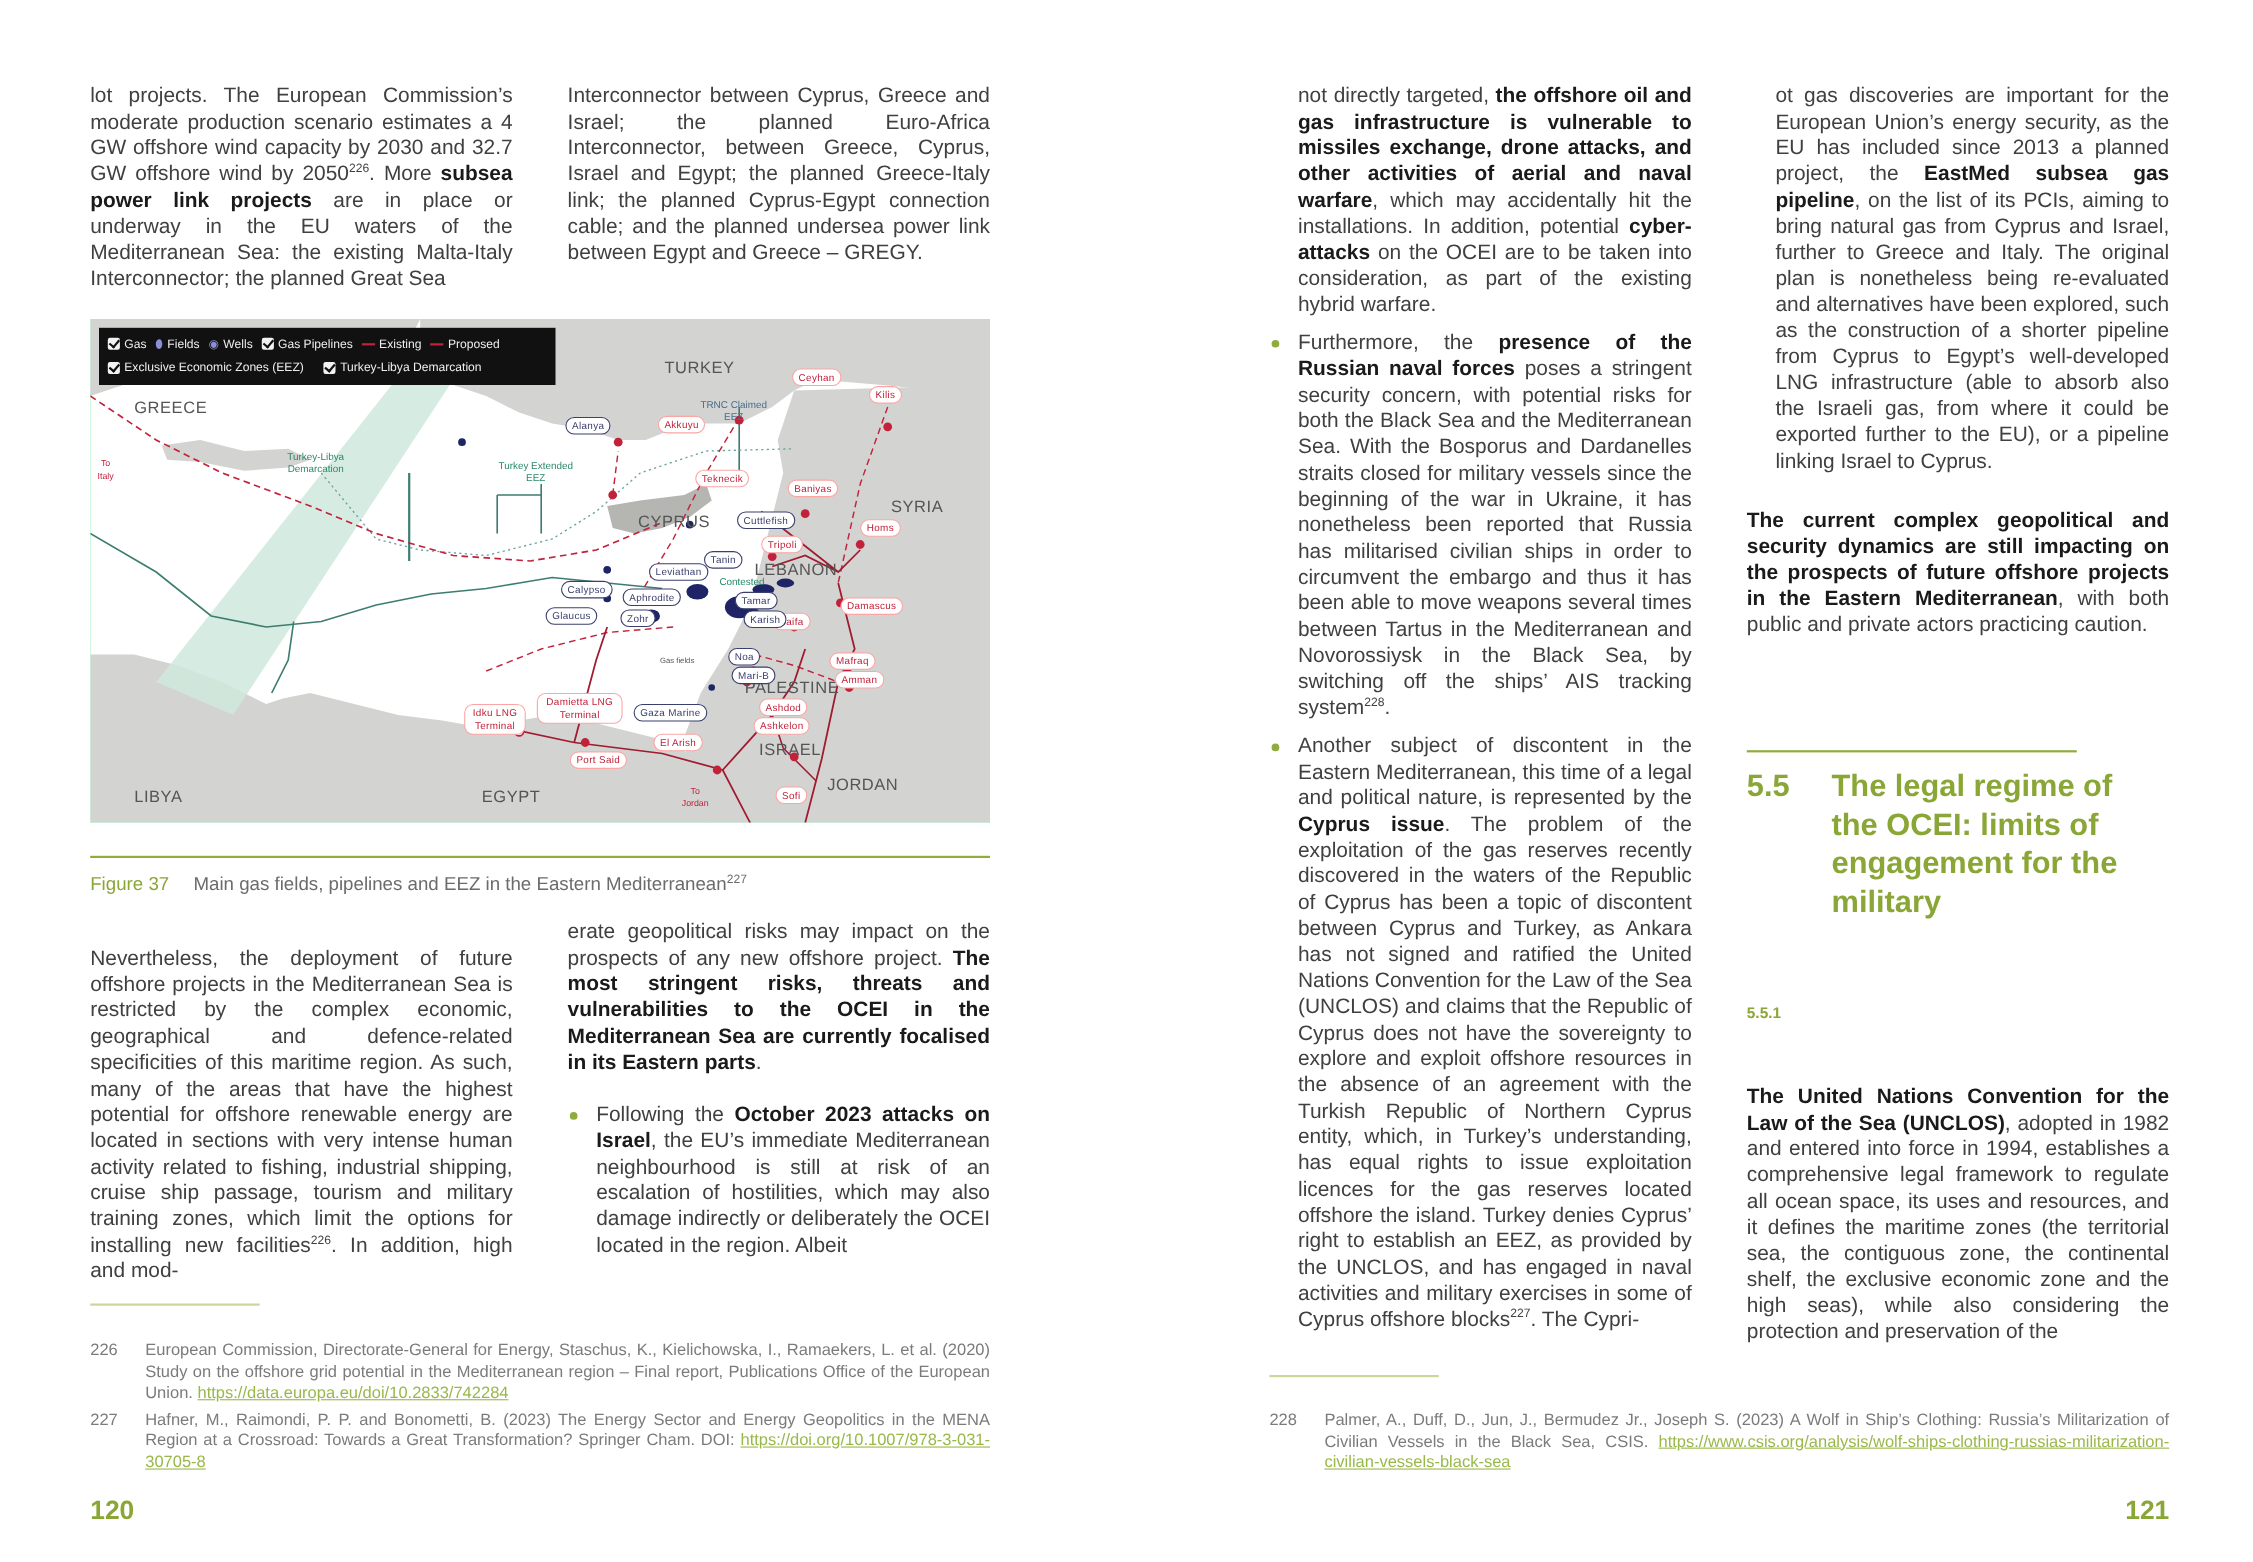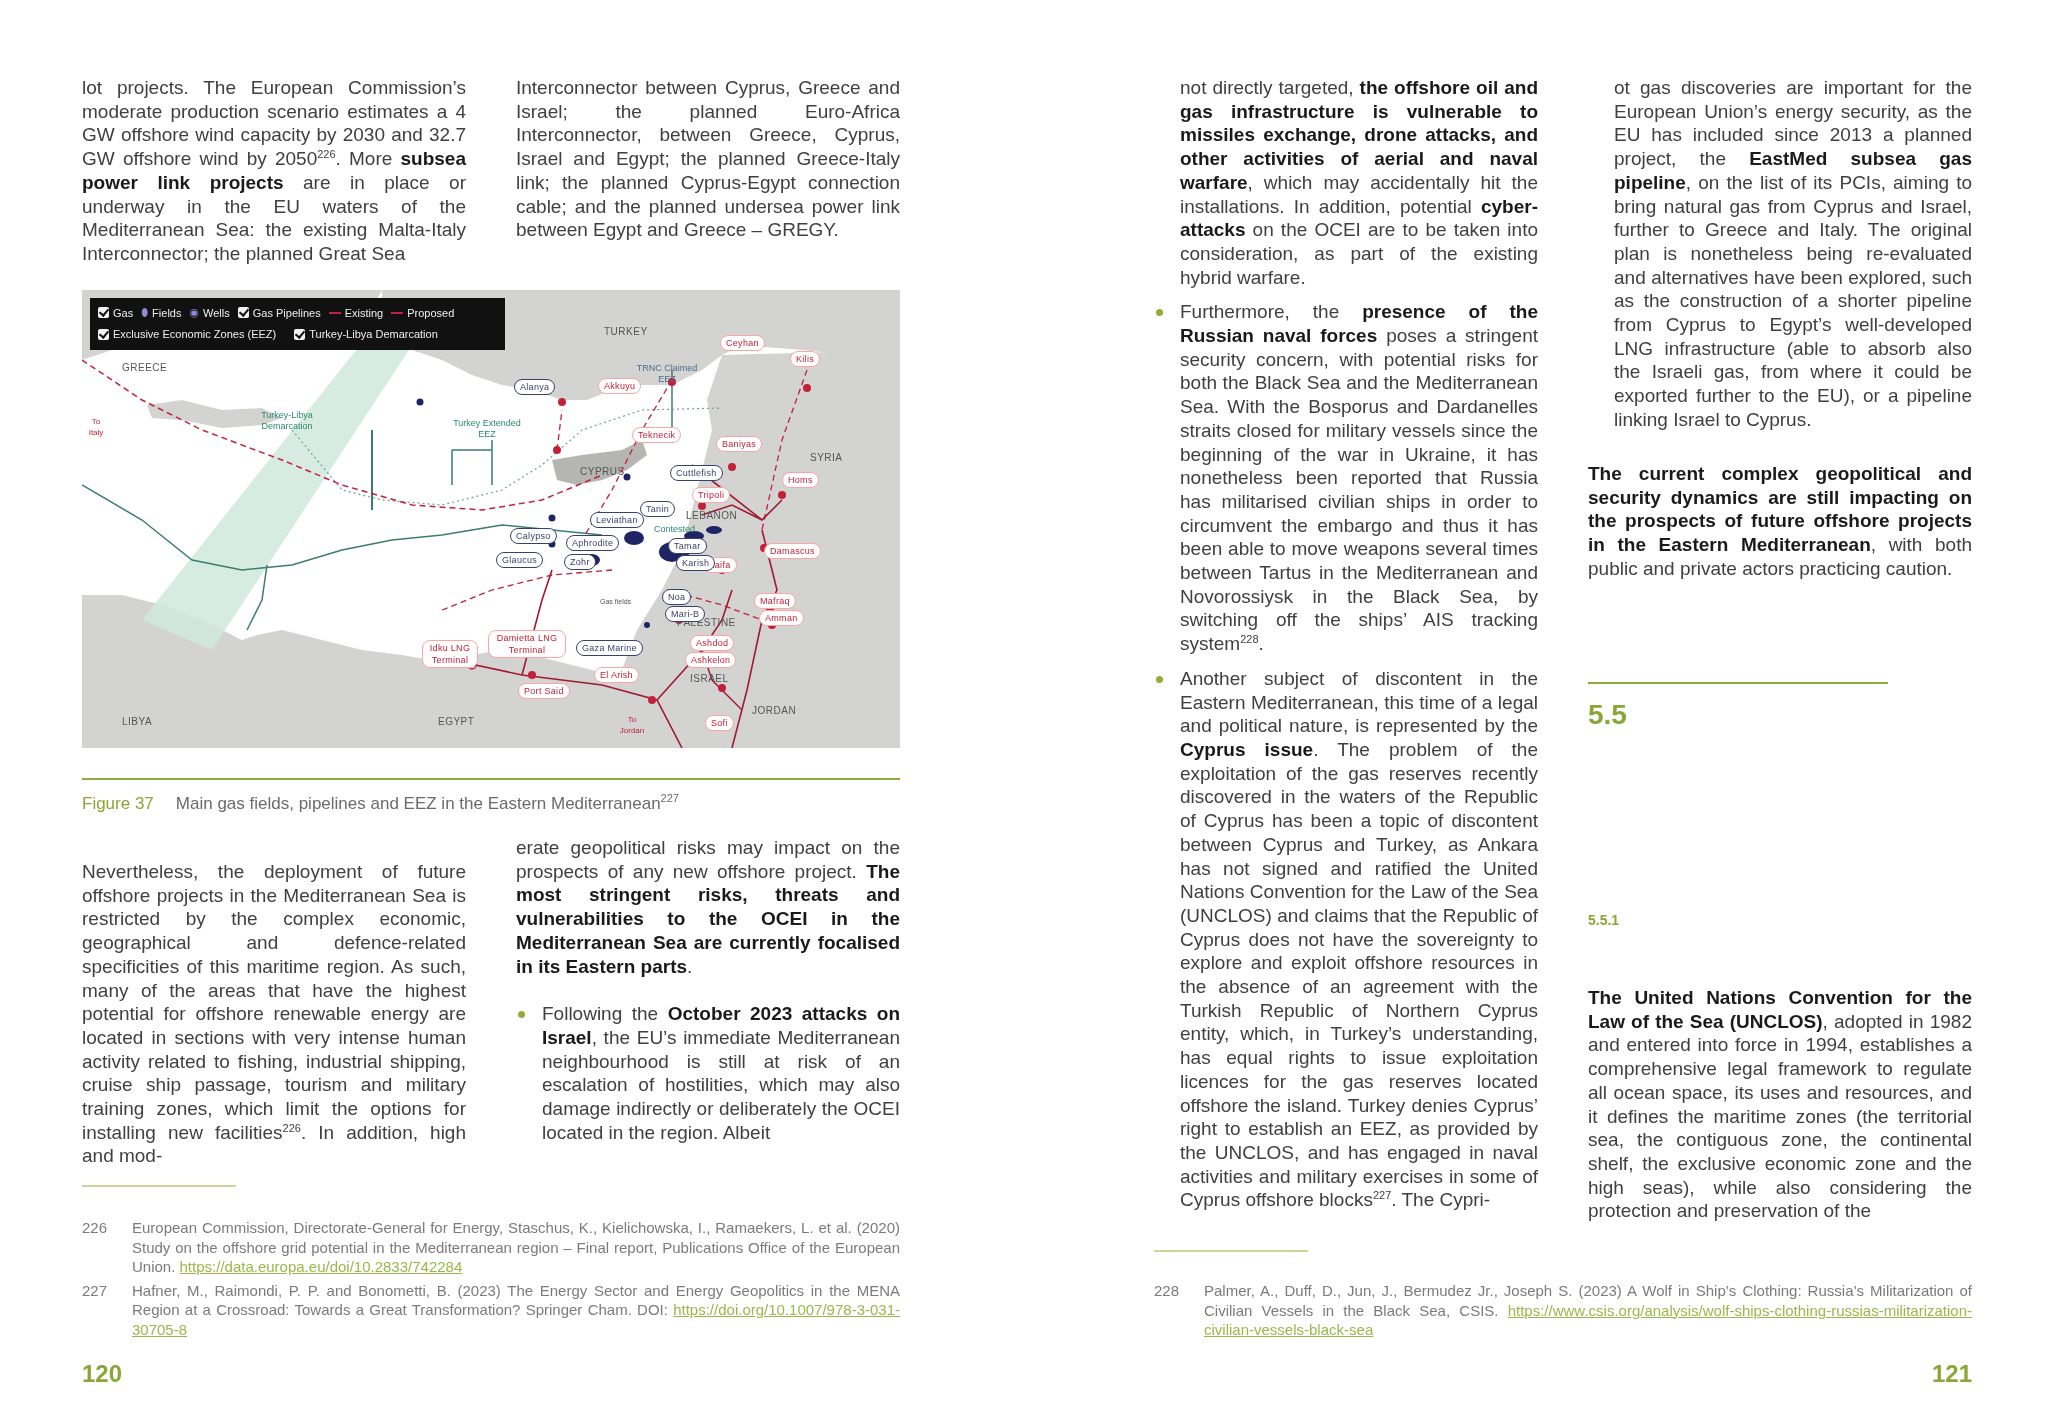--- a/index.html
+++ b/index.html
@@ -27,21 +27,21 @@
   .h3 .t{margin-left:77px;display:block;}
   
   .map{position:absolute;left:82px;top:290px;width:818px;height:458px;background:#86efac;overflow:hidden;}
   .legend{position:absolute;left:8px;top:8px;width:415px;height:52px;background:#111;color:#eee;font-size:11px;}
   .legend .row{position:absolute;left:8px;display:flex;align-items:center;gap:8px;white-space:nowrap;}
   .cb{display:inline-block;width:11px;height:11px;background:#f2f2f2;border-radius:2px;position:relative;}
   .cb::after{content:"";position:absolute;left:3px;top:0px;width:4px;height:7px;border:solid #111;border-width:0 2px 2px 0;transform:rotate(40deg);}
   .lg-item{display:inline-flex;align-items:center;gap:4px;}
   .dashline{display:inline-block;width:12px;height:0;border-top:2px solid #c2213a;}
   .dashline.prop{border-top:2px dashed #c2213a;}
-  .mlabel{position:absolute;font-size:10px;letter-spacing:0.5px;color:#555;white-space:nowrap;text-align:center;}
+  .mlabel{position:absolute;font-size:15px;letter-spacing:0.5px;color:#555;white-space:nowrap;text-align:center;}
   .tag{position:absolute;font-size:9px;padding:1px 5px;border-radius:8px;background:#fff;white-space:nowrap;line-height:12px;letter-spacing:0.3px;}
   .tag.red{border:1px solid #fca5a5;color:#c2213a;}
   .tag.blue{border:1px solid #3a3f6e;color:#3a3f6e;}
   .glabel{position:absolute;font-size:9px;color:#2a8a6a;white-space:nowrap;text-align:center;line-height:11px;}
 </style>
 </head>
 <body>
 
 <div class="col" style="left:82px;top:76px;width:384px;">
   <p><span>lot projects. The European Commission’s moderate production scenario estimates a 4 GW offshore wind capacity by 2030 and 32.7 GW offshore wind by 2050</span><sup>226</sup><span>. More </span><b>subsea power link projects</b><span> are in place or underway in the EU waters of the Mediterranean Sea: the existing Malta-Italy Interconnector; the planned Great Sea</span></p>
@@ -251,20 +251,21 @@
 <div class="col" style="left:1614px;top:76px;width:358px;">
   <p><span>ot gas discoveries are important for the European Union’s energy security, as the EU has included since 2013 a planned project, the </span><b>EastMed subsea gas pipeline</b><span>, on the list of its PCIs, aiming to bring natural gas from Cyprus and Israel, further to Greece and Italy. The original plan is nonetheless being re-evaluated and alternatives have been explored, such as the construction of a shorter pipeline from Cyprus to Egypt’s well-developed LNG infrastructure (able to absorb also the Israeli gas, from where it could be exported further to the EU), or a pipeline linking Israel to Cyprus.</span></p>
 </div>
 <div class="col" style="left:1588px;top:462px;width:384px;">
   <p><b>The current complex geopolitical and security dynamics are still impacting on the prospects of future offshore projects in the Eastern Mediterranean</b><span>, with both public and private actors practicing caution.</span></p>
 </div>
 
 <div class="rule" style="left:1588px;top:682px;width:300px;height:2px;"></div>
 <div class="h2" style="width:384px;">
   <span class="n">5.5</span>
+  <span class="t" style="width:300px;">The legal regime of the OCEI: limits of engagement for the military</span>
 </div>
 <div class="h3" style="width:384px;">
   <span class="n">5.5.1</span>
 </div>
 <div class="col" style="left:1588px;top:986px;width:384px;">
   <p><b>The United Nations Convention for the Law of the Sea (UNCLOS)</b><span>, adopted in 1982 and entered into force in 1994, establishes a comprehensive legal framework to regulate all ocean space, its uses and resources, and it defines the maritime zones (the territorial sea, the contiguous zone, the continental shelf, the exclusive economic zone and the high seas), while also considering the protection and preservation of the</span></p>
 </div>
 
 <div class="rule light" style="left:1154px;top:1250px;width:154px;height:2px;"></div>
 <div class="footnotes" style="left:1154px;top:1281px;width:818px;">

